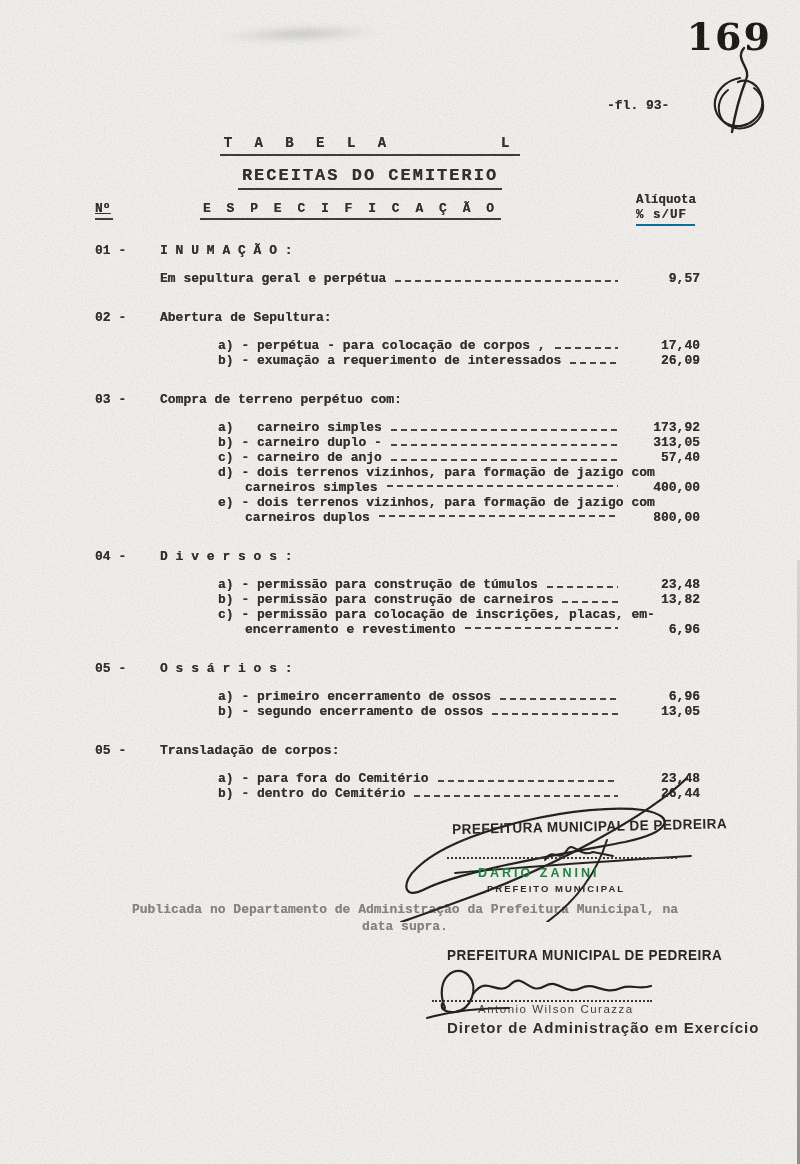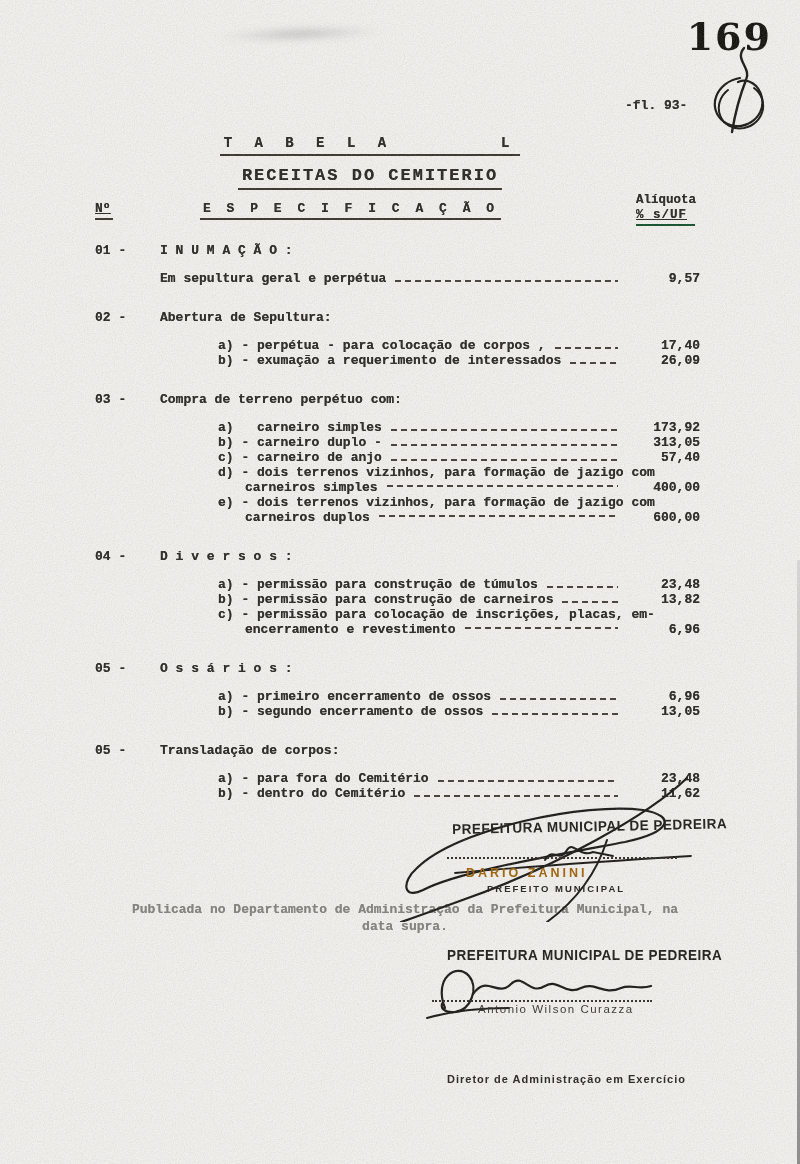--- a/index.html
+++ b/index.html
@@ -11,33 +11,33 @@
   .smudge{position:absolute;left:215px;top:26px;width:170px;height:16px;border-radius:50%;
           background:radial-gradient(closest-side,rgba(120,120,118,.38),rgba(140,140,138,.15) 60%,transparent);
           filter:blur(3px);transform:rotate(-2deg);}
   .edge-strip{position:absolute;right:0;top:560px;bottom:0;width:3px;
           background:linear-gradient(180deg,rgba(90,90,88,.15),rgba(60,60,58,.55));}
   
   .tw{color:#2c2a26;font-weight:700;text-shadow:0 0 .6px rgba(44,42,38,.8);}
   .page-number{position:absolute;right:28px;top:14px;font-family:"DejaVu Serif",serif;
        font-size:38px;font-weight:700;color:#16140f;letter-spacing:2px;}
   .rubric{position:absolute;right:24px;top:46px;}
-  .folio{position:absolute;left:607px;top:98px;font-size:13px;margin-left:18px;}
+  .folio{position:absolute;left:607px;top:98px;font-size:13px;}
   .title-wrap{position:absolute;left:0;width:800px;text-align:center;margin-left:20px;}
   .t1{top:134px;}
   .t2{top:166px;}
   .title-wrap span{display:inline-block;transform:translateX(-50px);
        border-bottom:2px solid #3b372f;padding:0 4px 3px 4px;white-space:pre;}
   .t1 span{font-size:14px;letter-spacing:7px;}
   .t2 span{font-size:17px;letter-spacing:2px;}
   .cols-header{position:absolute;left:0;top:197px;width:800px;font-size:13px;}
   .col-num{position:absolute;left:95px;top:4px;border-bottom:2px solid #3b372f;padding:0 2px 2px 0;text-decoration:underline;}
   .col-spec{position:absolute;left:200px;top:4px;letter-spacing:4px;border-bottom:2px solid #3b372f;padding:0 3px 2px 3px;}
   .col-rate{position:absolute;left:636px;top:-4px;text-align:left;font-size:12.5px;line-height:15px;}
-  .col-rate .r2{border-bottom:2px solid #14532d;display:inline-block;padding:0 8px 1px 0;letter-spacing:1px;text-decoration:underline;}
+  .col-rate .r2{border-bottom:2px solid #0369a1;display:inline-block;padding:0 8px 1px 0;letter-spacing:1px;}
   
   .fees{position:absolute;left:0;top:243px;width:800px;font-size:13px;line-height:15px;}
   .section{margin-top:24px;}
   .section:first-child{margin-top:0;}
   .sec-head{display:flex;padding-left:95px;}
   .sec-num{width:65px;}
   .sec-title{white-space:pre;}
   .entries{margin-top:13px;}
   .frow{display:flex;align-items:flex-end;padding-right:100px;}
   .frow .lead-in{white-space:pre;}
@@ -45,34 +45,34 @@
   .pl-plain{padding-left:160px;}
   .pl-cont{padding-left:245px;align-items:center;}
   .leader{flex:1;height:2px;min-width:26px;margin:0 10px 4px 9px;
        background:repeating-linear-gradient(90deg,#45413a 0 6px,transparent 6px 10px);}
   .val{width:72px;text-align:right;white-space:pre;}
   
   .stamp{position:absolute;font-family:"Liberation Sans",sans-serif;font-weight:700;color:#22201c;
        letter-spacing:.5px;white-space:nowrap;}
   .stamp1{left:452px;top:819px;font-size:13.5px;transform:rotate(-1.2deg) scaleY(1.05);}
   .dotline1{position:absolute;left:447px;top:857px;width:230px;border-bottom:2px dotted #33302b;}
-  .sig1-name{position:absolute;left:466px;top:866px;font-family:"Liberation Sans",sans-serif;
-       font-weight:700;font-size:12.5px;letter-spacing:3px;color:#a16207;}
+  .sig1-name{position:absolute;left:478px;top:866px;font-family:"Liberation Sans",sans-serif;
+       font-weight:700;font-size:12.5px;letter-spacing:3px;color:#15803d;}
   .sig1-role{position:absolute;left:487px;top:883px;font-family:"Liberation Sans",sans-serif;
        font-weight:700;font-size:9.5px;letter-spacing:2px;color:#26231e;}
   .sig1-scribble{position:absolute;left:395px;top:772px;}
   .publication{position:absolute;left:95px;top:901px;width:620px;font-size:13px;line-height:17px;text-align:center;}
   .publication .fade{opacity:.55;}
   .stamp2{left:447px;top:948px;font-size:13.5px;transform:scaleY(1.08);}
   .sig2-scribble{position:absolute;left:425px;top:958px;}
   .dotline2{position:absolute;left:432px;top:1000px;width:220px;border-bottom:2px dotted #33302b;}
   .sig2-name{position:absolute;left:478px;top:1003px;font-family:"Liberation Sans",sans-serif;
        font-size:11.5px;letter-spacing:1.5px;color:#3a3733;}
-  .sig2-role{position:absolute;left:447px;top:1073px;font-family:"Liberation Sans",sans-serif;
-       font-weight:700;font-size:11px;letter-spacing:1px;color:#2b2824;}
+  .sig2-role{position:absolute;left:447px;top:1019px;font-family:"Liberation Sans",sans-serif;
+       font-weight:700;font-size:15px;letter-spacing:1px;color:#2b2824;}
   svg.sig path{fill:none;stroke:#1d1b18;stroke-linecap:round;}
 </style>
 </head>
 <body>
 
 <div class="page">
 
   <div class="smudge"></div>
   <div class="edge-strip"></div>
 
@@ -160,21 +160,21 @@
             <span class="lead-in">carneiros simples</span>
             <div class="leader"></div>
             <span class="val">400,00</span>
           </div>
           <div class="frow pl-entry">
             <span class="lead-in"><span>e) - </span><span>dois terrenos vizinhos, para formação de jazigo com</span></span>
           </div>
           <div class="frow pl-cont">
             <span class="lead-in">carneiros duplos</span>
             <div class="leader"></div>
-            <span class="val">600,00</span>
+            <span class="val">800,00</span>
           </div>
         </div>
       </div>
       <div class="section">
         <div class="sec-head">
           <span class="sec-num">04 -</span>
           <span class="sec-title">D i v e r s o s :</span>
         </div>
         <div class="entries">
           <div class="frow pl-entry">
@@ -222,21 +222,21 @@
         </div>
         <div class="entries">
           <div class="frow pl-entry">
             <span class="lead-in"><span>a) - </span><span>para fora do Cemitério</span></span>
             <div class="leader"></div>
             <span class="val">23,48</span>
           </div>
           <div class="frow pl-entry">
             <span class="lead-in"><span>b) - </span><span>dentro do Cemitério</span></span>
             <div class="leader"></div>
-            <span class="val">11,62</span>
+            <span class="val">26,44</span>
           </div>
         </div>
       </div>
     </div>
 
   <div class="sig1-scribble">
     <svg class="sig" width="310" height="150" viewBox="0 0 310 150">
       <path d="M292 6 C255 42 160 96 62 130 C40 138 18 146 6 150" stroke-width="2.2"></path>
       <path d="M22 96 C62 56 192 30 248 38 C282 44 276 60 230 70 C150 85 62 100 28 118 C8 128 6 110 22 96" stroke-width="2.2"></path>
       <path d="M60 101 C140 94 230 88 296 84" stroke-width="1.8"></path>

